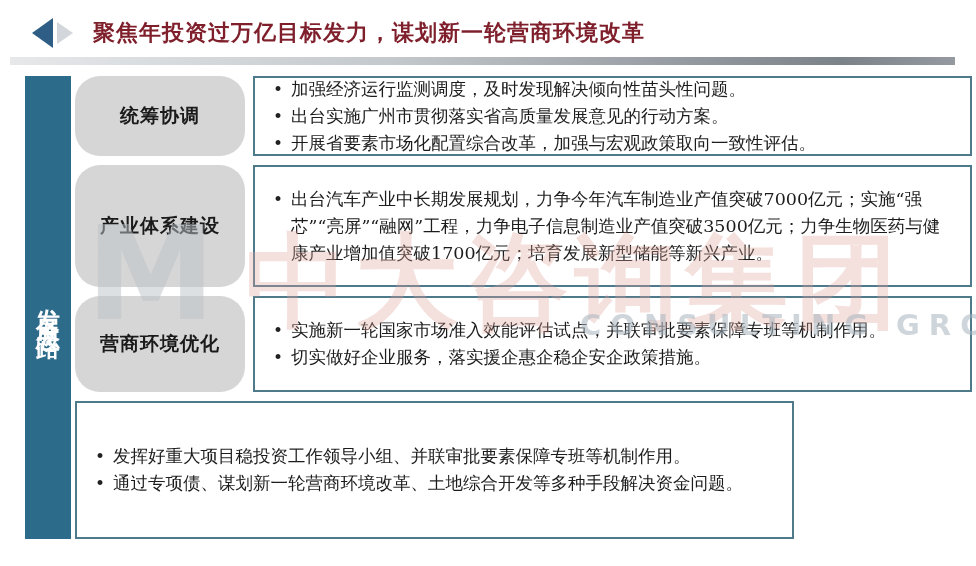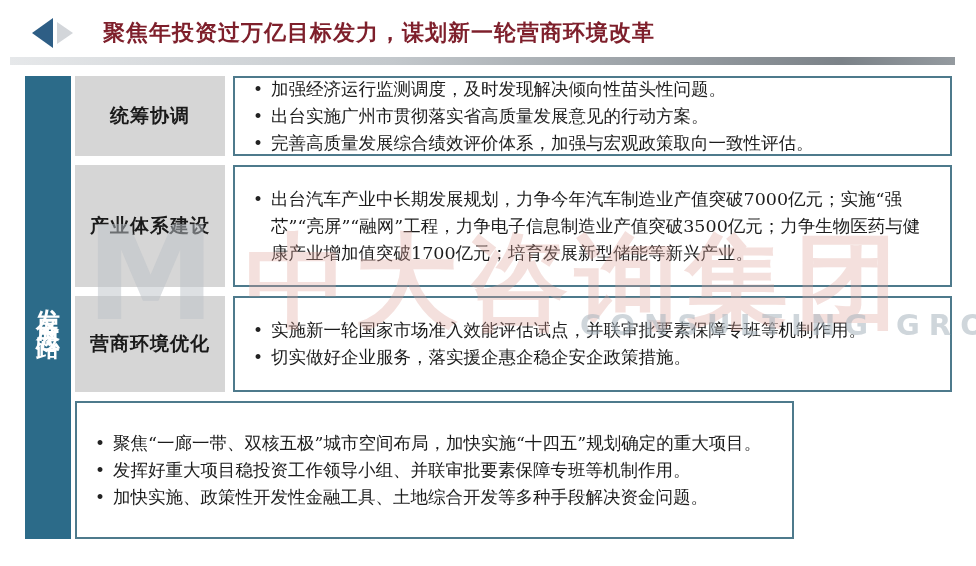--- a/index.html
+++ b/index.html
@@ -28,21 +28,21 @@
     border-bottom:15px solid transparent;
     border-right:21px solid var(--teal_dark);
   }
   .tri-gray {
     margin-left:4px;
     border-top:11px solid transparent;
     border-bottom:11px solid transparent;
     border-left:16px solid var(--tri_gray);
   }
   .page-title {
-    margin-left:30px;
+    margin-left:20px;
     font-size:22px; font-weight:bold; color:var(--maroon);
     letter-spacing:1px; white-space:nowrap;font-family:Liberation Mono, monospace;
   }
 
   
   .gradient-bar {
     position:absolute; left:10px; top:57px; width:945px; height:8px;
     background:linear-gradient(90deg,#e6e8ea 0%,#c4c9cd 40%,#7b8288 88%,#949a9f 100%);
   }
 
@@ -62,25 +62,25 @@
   .rows {
     display:flex; flex-direction:column; gap:9px; margin-left:4px;
   }
   .row { display:flex; gap:8px; }
   .row-1 { height:80px; }
   .row-2 { height:122px; }
   .row-3 { height:96px; }
   .row-4 { height:138px; }
 
   .label-box {
-    width:150px;
+    width:170px;
     background:var(--label_gray);
     display:flex; align-items:center; justify-content:center;
     font-size:19px; font-weight:bold; color:#1a1a1a;
-    letter-spacing:1px; text-align:center;
+    letter-spacing:1px; text-align:center;border-radius:25px;
   }
   .content-box {
     width:719px;
     background:#fff;
     border:2px solid var(--border_blue);
     display:flex; flex-direction:column; justify-content:center;
     padding:6px 14px 6px 12px;
   }
   .bullet-list {
     list-style:none;
@@ -130,21 +130,21 @@
     <aside class="sidebar">发展思路</aside>
 
     <div class="rows">
 
       <section class="row row-1">
         <div class="label-box">统筹协调</div>
         <div class="content-box">
           <ul class="bullet-list">
             <li>加强经济运行监测调度，及时发现解决倾向性苗头性问题。</li>
             <li>出台实施广州市贯彻落实省高质量发展意见的行动方案。</li>
-            <li>完善高质量发展综合绩效评价体系，加强与宏观政策取向一致性评估。</li>
+            <li>开展省要素市场化配置综合改革，加强与宏观政策取向一致性评估。</li>
           </ul>
         </div>
       </section>
 
       <section class="row row-2">
         <div class="label-box">产业体系建设</div>
         <div class="content-box">
           <ul class="bullet-list">
             <li>出台汽车产业中长期发展规划，力争今年汽车制造业产值突破7000亿元；实施“强芯”“亮屏”“融网”工程，力争电子信息制造业产值突破3500亿元；力争生物医药与健康产业增加值突破1700亿元；培育发展新型储能等新兴产业。</li>
           </ul>
@@ -157,23 +157,22 @@
           <ul class="bullet-list">
             <li>实施新一轮国家市场准入效能评估试点，并联审批要素保障专班等机制作用。</li>
             <li>切实做好企业服务，落实援企惠企稳企安企政策措施。</li>
           </ul>
         </div>
       </section>
 
       <section class="row row-4">
         <div class="content-box">
           <ul class="bullet-list">
-            <li>聚焦“一廊一带、双核五极”城市空间布局，加快实施“十四五”规划确定的重大项目。</li>
             <li>发挥好重大项目稳投资工作领导小组、并联审批要素保障专班等机制作用。</li>
-            <li>加快实施、政策性开发性金融工具、土地综合开发等多种手段解决资金问题。</li>
+            <li>通过专项债、谋划新一轮营商环境改革、土地综合开发等多种手段解决资金问题。</li>
           </ul>
         </div>
       </section>
 
     </div>
   </div>
 
   <div class="watermark">
     <span class="wm-logo">M</span>
     <span class="wm-cn">中大咨询集团</span>

